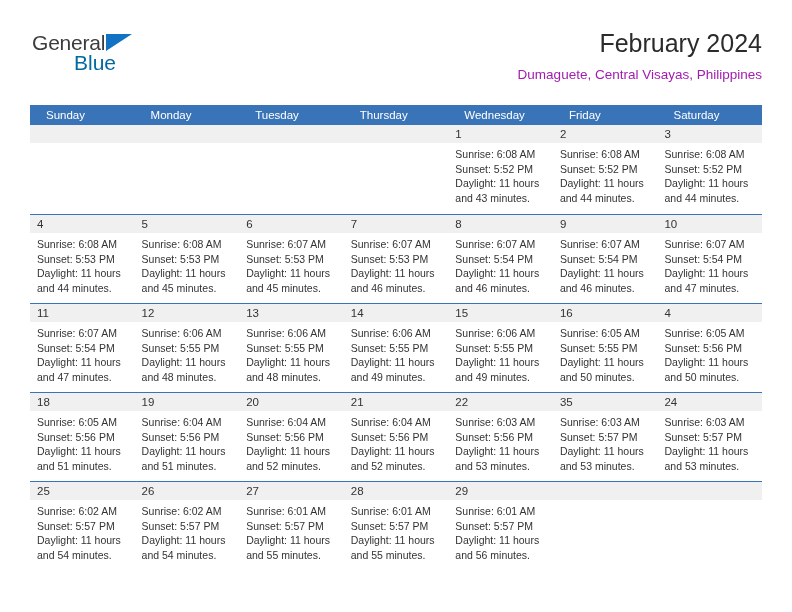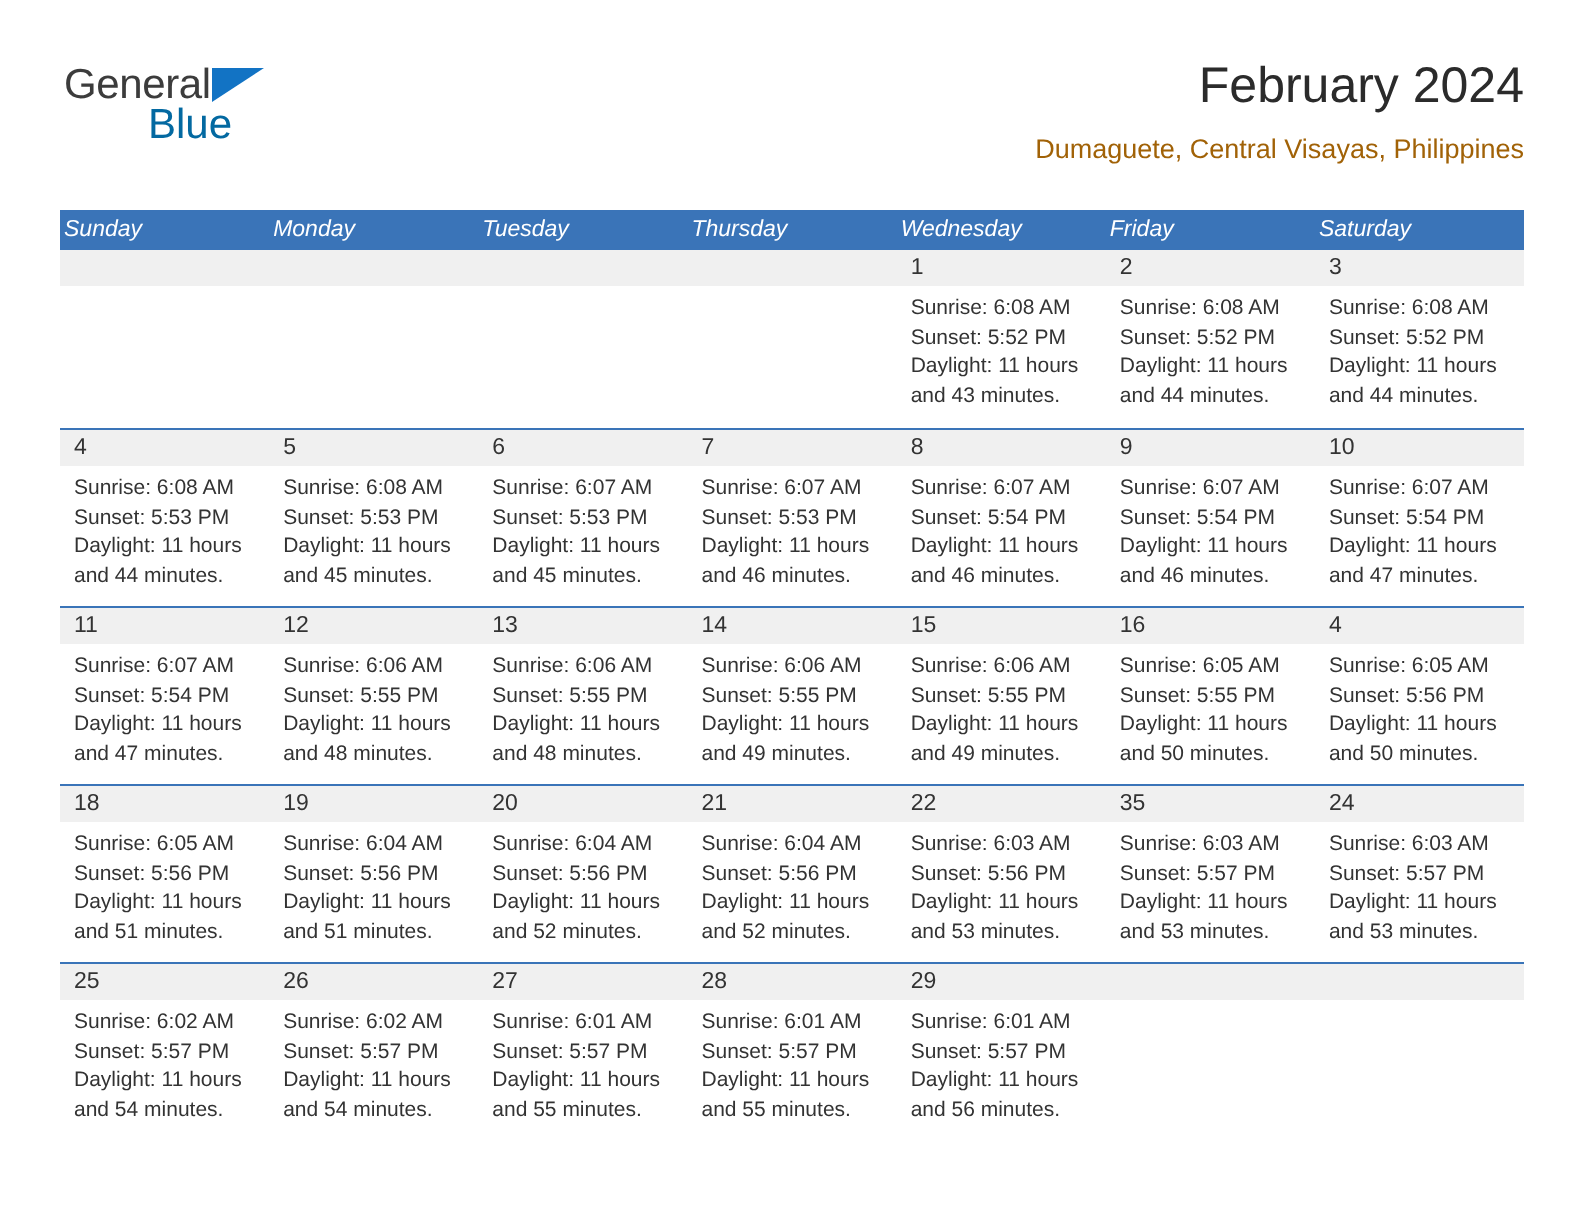--- a/index.html
+++ b/index.html
@@ -74,21 +74,21 @@
     text-align: right;
   }
   .cal-title {
     font-size: 25px;
     color: #2b2b2b;
     line-height: 30px;
     white-space: nowrap;
   }
   .cal-subtitle {
     font-size: 13.5px;
-    color: #a16207;
+    color: #a21caf;
     line-height: 20px;
     margin-top: 7px;
     white-space: nowrap;
   }
 
   
   .calendar {
     position: absolute;
     left: 30px;
     top: 105px;
@@ -98,24 +98,23 @@
   .weekhead {
     display: flex;
     background: #3a74b8;
     height: 20px;
   }
   .weekhead .hcell {
     flex: 1 1 0;
     color: #ffffff;
     font-size: 11.5px;
     line-height: 20px;
-    padding-left: 2px;
+    padding-left: 16px;
     box-sizing: border-box;
     white-space: nowrap;
-    font-style: italic;
   }
 
   .week {
     display: flex;
     border-top: 1.5px solid #3a74b8;
     height: 89px;
     box-sizing: border-box;
   }
   .week.first {
     border-top: none;

